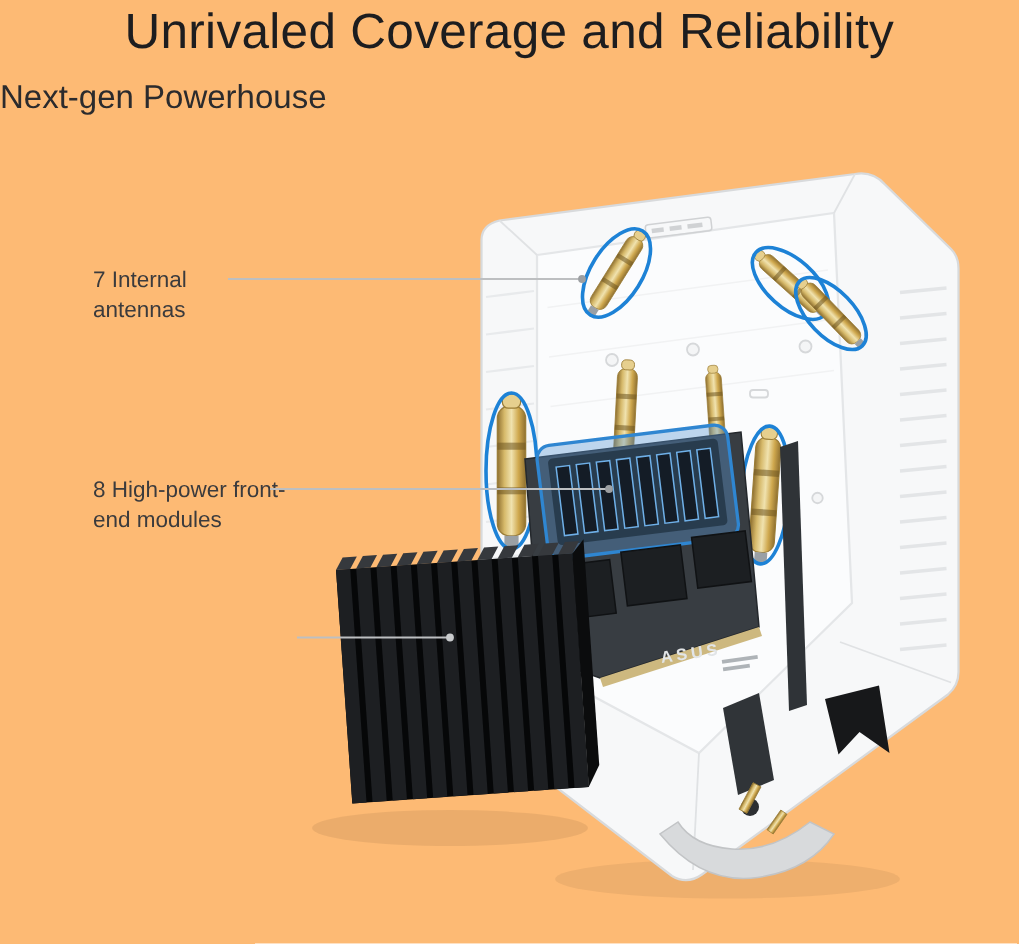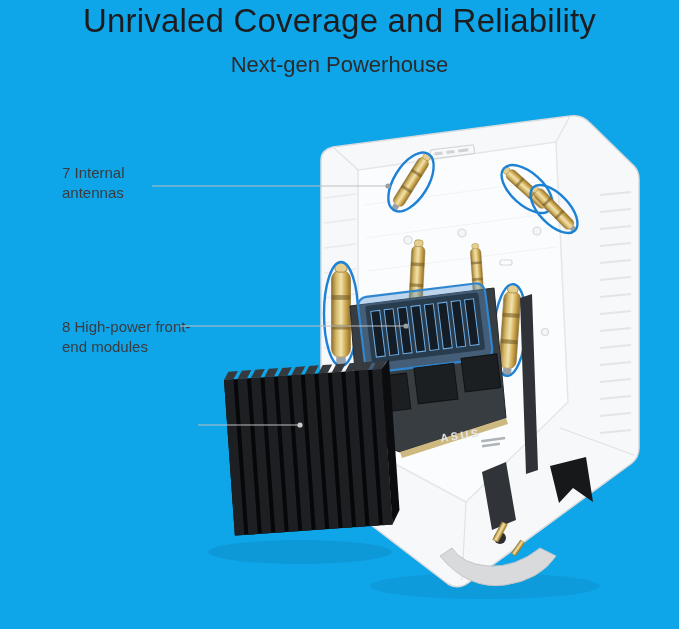--- a/index.html
+++ b/index.html
@@ -1,31 +1,31 @@
 <!DOCTYPE html>
 <html><head>
 <meta charset="utf-8">
 <style>
   html,body{margin:0;padding:0;background:#ffffff;}
   .canvas{
-    position:relative;width:679px;height:629px;background:#0ea5e9;
+    position:relative;width:679px;height:629px;background:#fdba74;
     overflow:hidden;font-family:"Liberation Sans",sans-serif;
   }
   .title{
     position:absolute;top:2px;left:0;right:0;margin:0;text-align:center;
     font-size:33px;font-weight:500;color:#1d1d1f;letter-spacing:.2px;
   }
   .subtitle{
-    position:absolute;top:52px;left:0;right:0;margin:0;text-align:center;
+    position:absolute;top:52px;left:0;right:0;margin:0;
     font-size:22px;font-weight:400;color:#2b2b2d;
   }
   .callout{
     position:absolute;font-size:15px;line-height:19.5px;color:#3b3b3d;
   }
-  .callout.c1{top:163px;left:62px;width:92px;}
+  .callout.c1{top:177px;left:62px;width:92px;}
   .callout.c2{top:317px;left:62px;width:134px;}
   .callout.c3{top:416px;left:62px;width:134px;}
   svg.illustration{position:absolute;top:0;left:0;}
 </style>
 </head>
 <body>
 
 <div class="canvas">
 
   <h1 class="title">Unrivaled Coverage and Reliability</h1>

